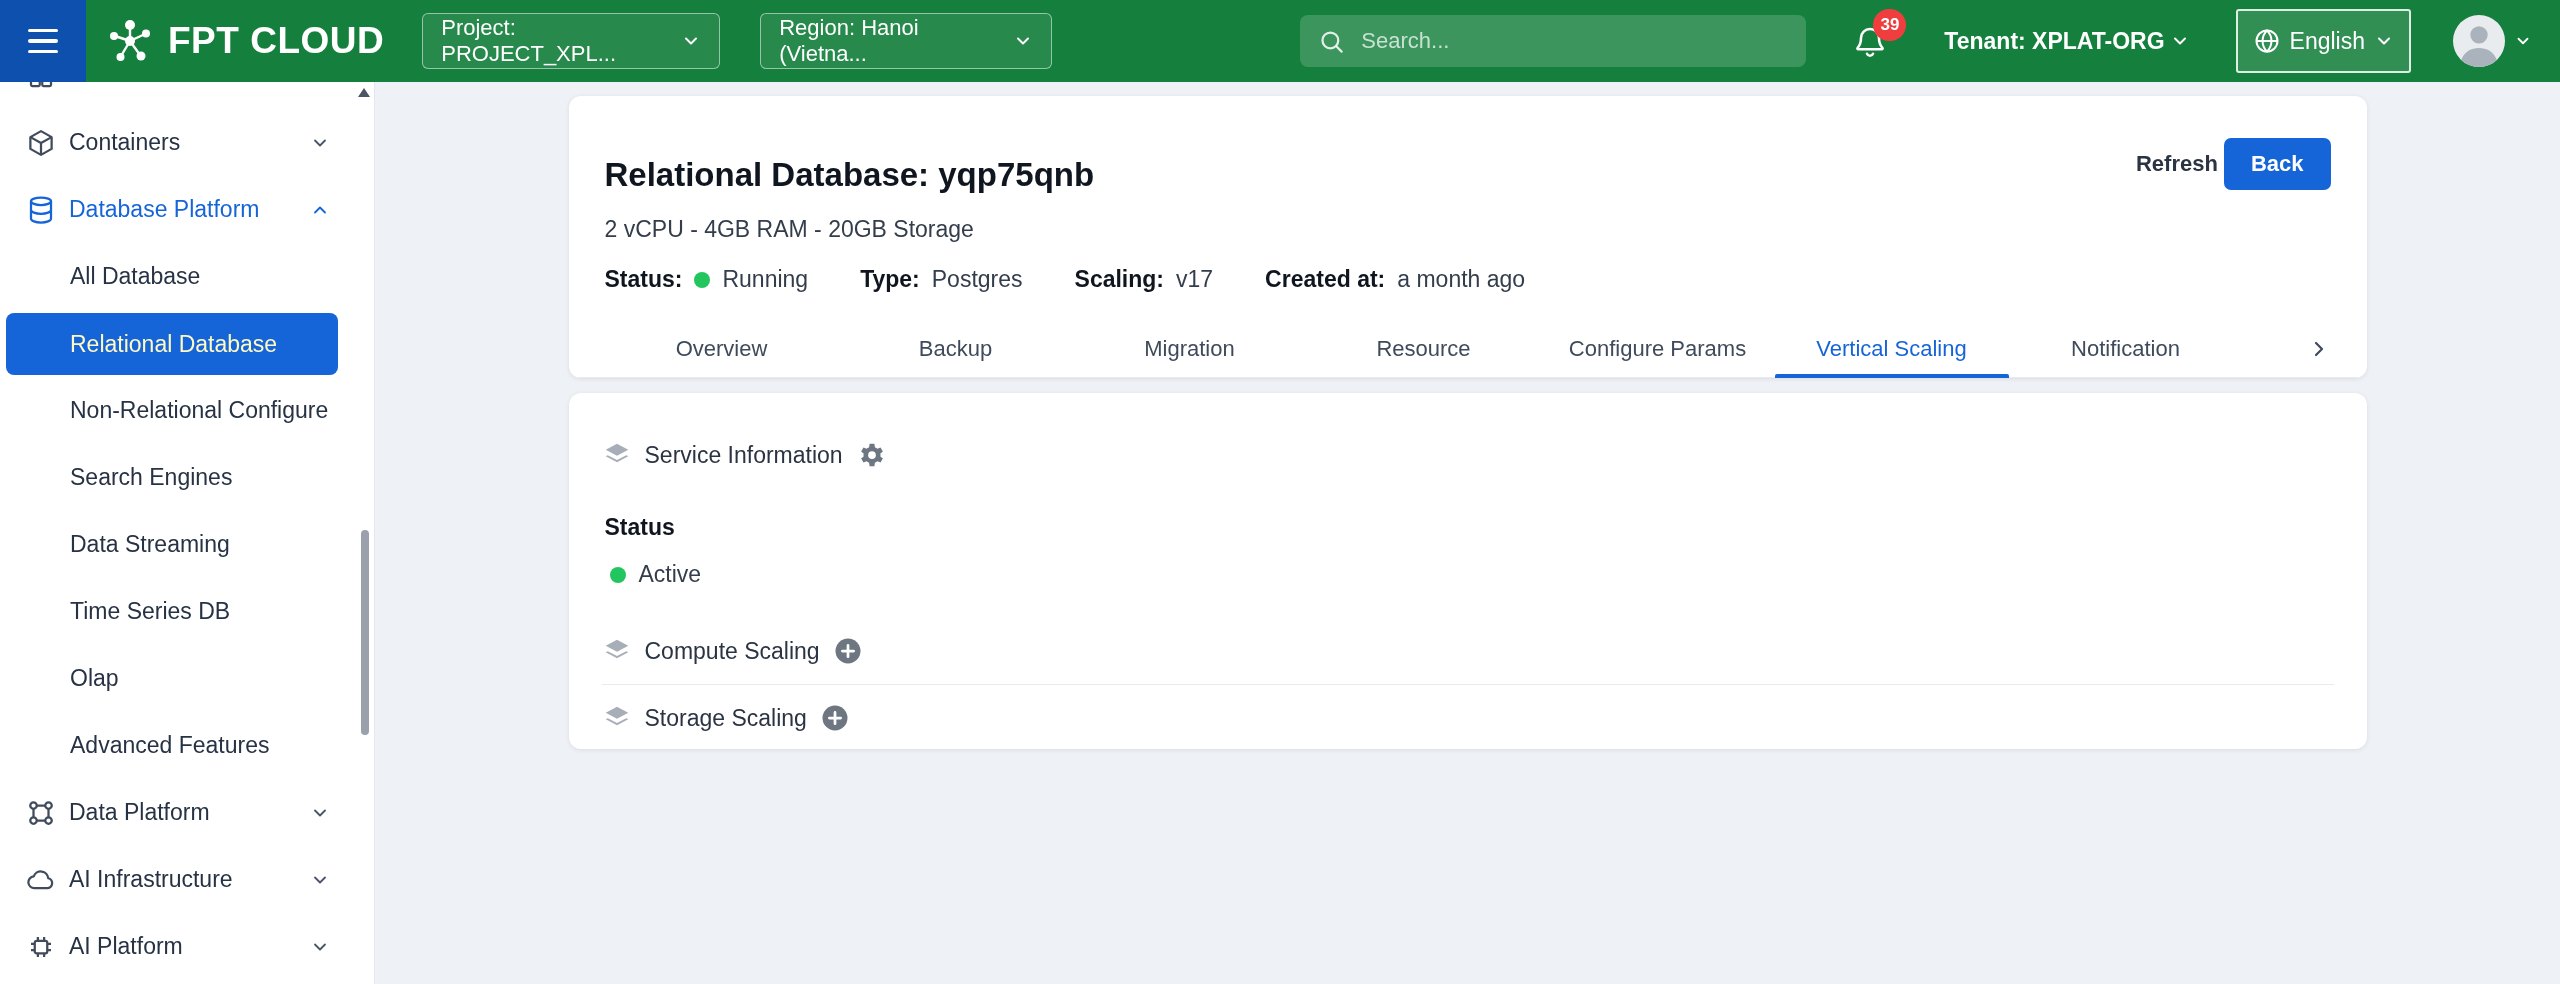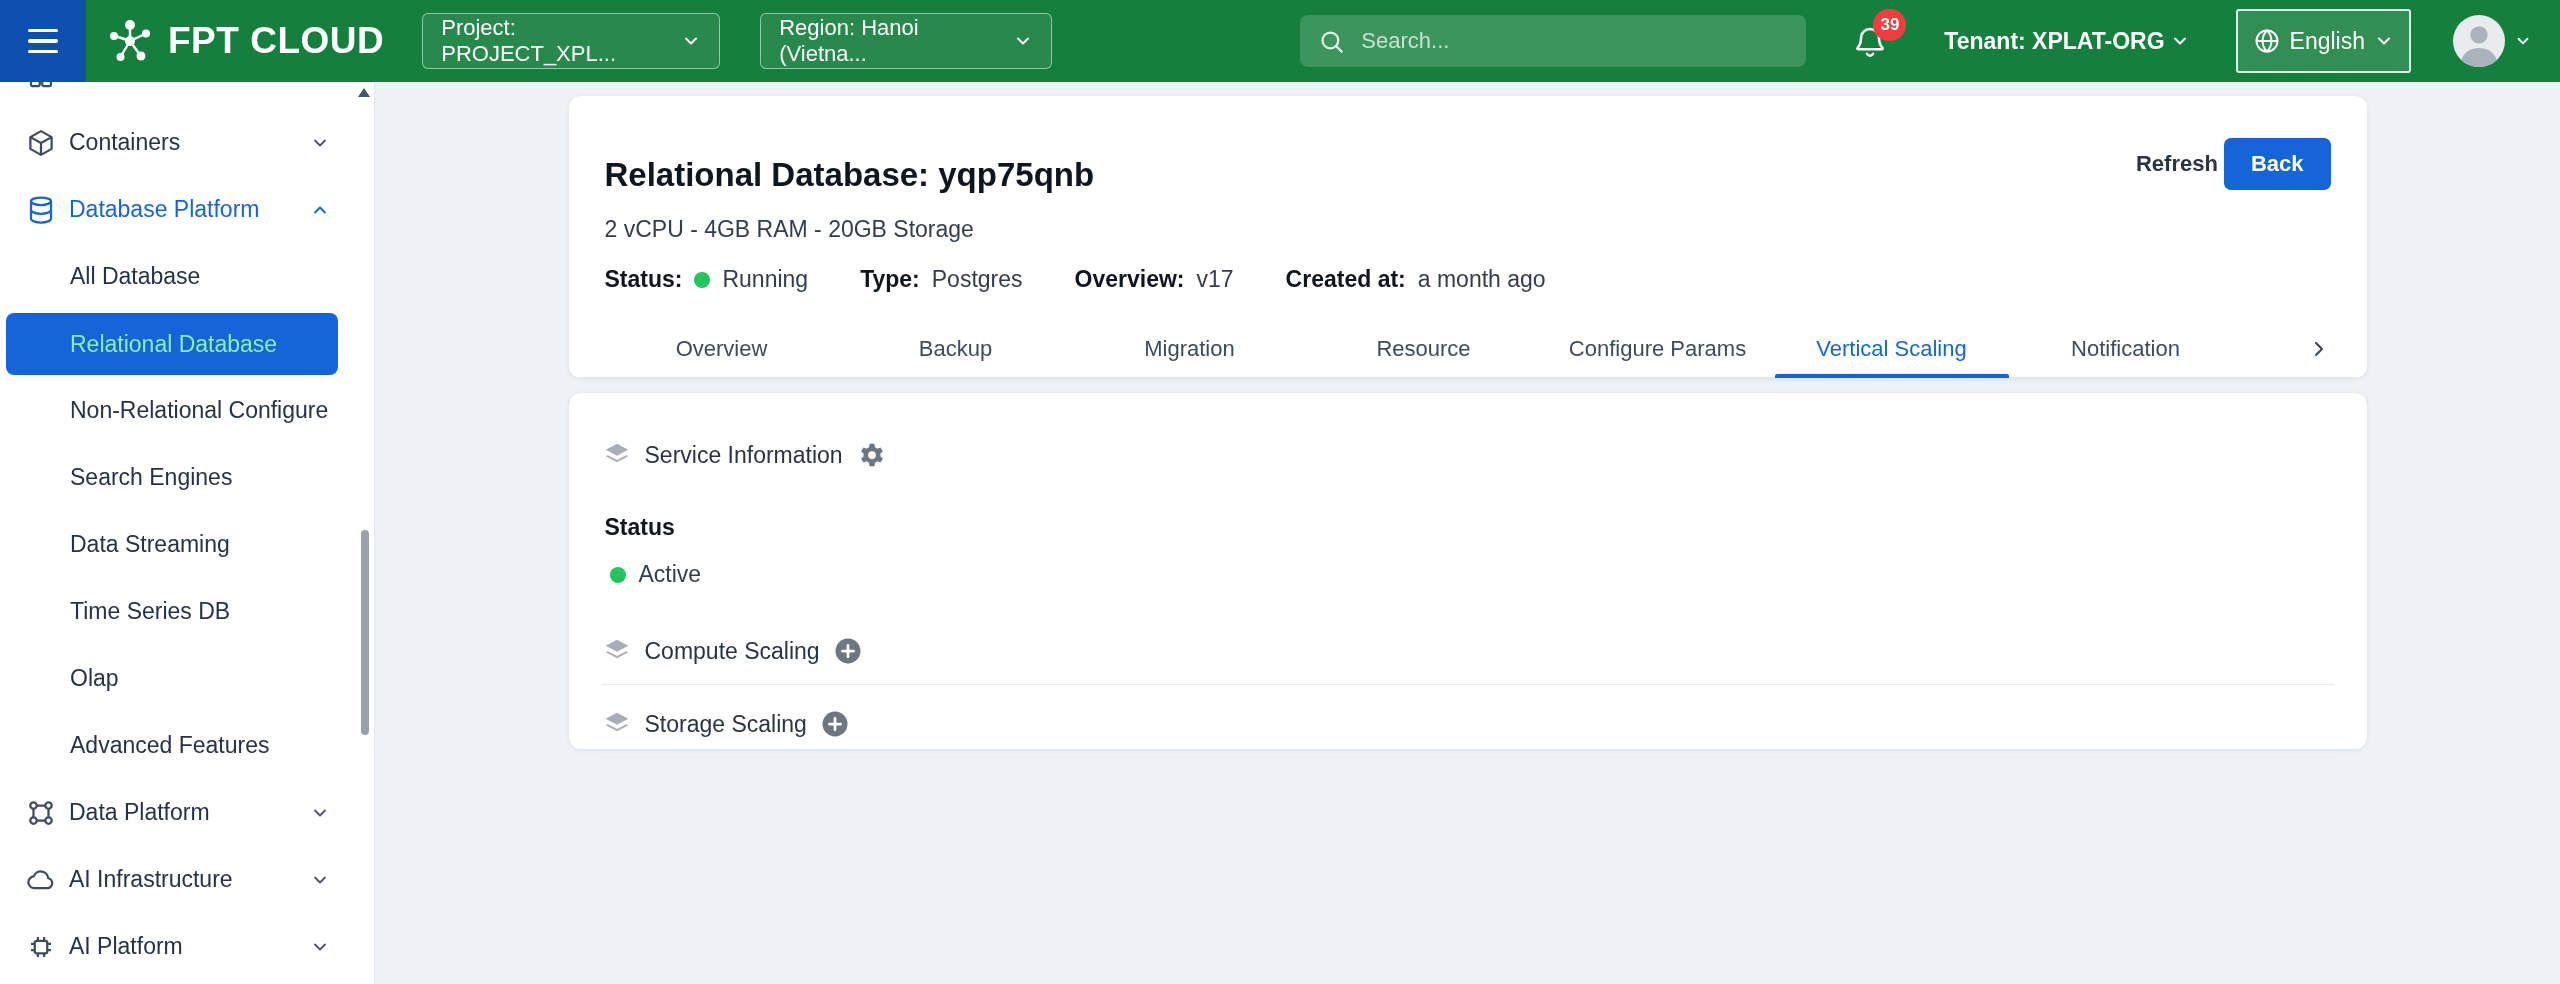--- a/index.html
+++ b/index.html
@@ -61,21 +61,21 @@
     position:relative; height:67px; display:flex; align-items:center;
     padding-left:26px; font-size:23px; color:#273244; cursor:pointer; white-space:nowrap;
   }
   .side-item .icon { width:30px; height:30px; margin-right:13px; flex:0 0 auto; color:#404b5c; display:flex; align-items:center; }
   .side-item .chev { position:absolute; right:44px; top:50%; transform:translateY(-50%); color:#49536a; display:flex; }
   .side-item.parent-active { color:#1565d8; }
   .side-item.parent-active .icon, .side-item.parent-active .chev { color:#1565d8; }
   .side-sub { padding-left:70px; }
   .side-item.selected {
     height:62px; margin:3px 36px 2px 6px; border-radius:8px;
-    background:#1565d8; color:#86efac; padding-left:64px; font-weight:500;
+    background:#1565d8; color:#fef9c3; padding-left:64px; font-weight:500;
   }
   .scroll-thumb {
     position:absolute; right:5px; top:448px; width:8px; height:205px;
     background:#9aa1aa; border-radius:4px; cursor:pointer;
   }
   .scroll-top-btn {
     position:absolute; right:3px; top:2px; width:14px; height:16px; cursor:pointer;
     display:flex; align-items:center; justify-content:center;
   }
   .scroll-top-btn::after {
@@ -114,21 +114,21 @@
     background:#1565d8; border-radius:2px 2px 0 0;
   }
   .tab-more { margin-left:auto; display:flex; align-items:center; color:#3f4a5a; cursor:pointer; }
   .card2 { margin-top:15px; height:356px; padding:0 33px; }
   .sect-row { display:flex; align-items:center; gap:13px; font-size:23px; color:#2b3442; }
   .si-row { padding-top:47px; }
   .status-head { margin-top:44px; font-size:23px; font-weight:700; color:#10161f; padding-left:3px; }
   .active-row { margin-top:20px; display:flex; align-items:center; gap:13px; font-size:23px; color:#333d4b; padding-left:8px; }
   .scale-row { border-bottom:1px solid #e7eaf0; padding-bottom:18px; }
   .scale-row.first { margin-top:48px; }
-  .scale-row + .scale-row { margin-top:24px; }
+  .scale-row + .scale-row { margin-top:18px; }
   .icon-btn { background:none; border:none; padding:0; cursor:pointer; display:flex; align-items:center; }
 </style>
 </head>
 <body>
 
 <header class="topbar">
   <div class="hamburger-box">
     <div class="hamburger">
         <span></span>
         <span></span>
@@ -377,21 +377,21 @@
         <div class="meta-group">
           <b>Status:</b>
           <span class="dot green"></span>
           <span>Running</span>
         </div>
         <div class="meta-group">
           <b>Type:</b>
           <span>Postgres</span>
         </div>
         <div class="meta-group">
-          <b>Overview:</b>
+          <b>Scaling:</b>
           <span>v17</span>
         </div>
         <div class="meta-group">
           <b>Created at:</b>
           <span>a month ago</span>
         </div>
       </div>
     </div>
 
     <div class="head-actions">

